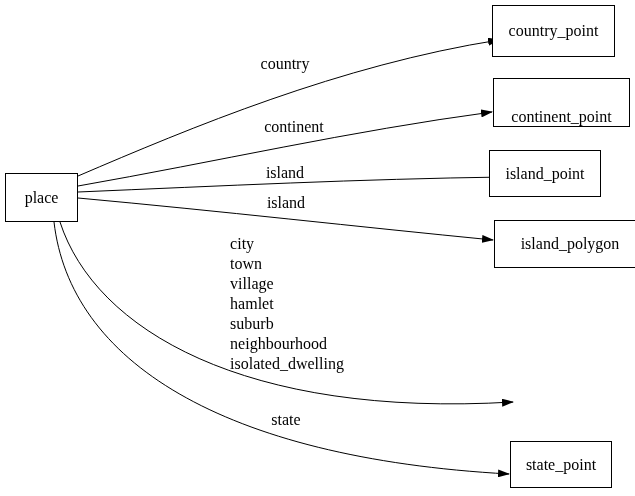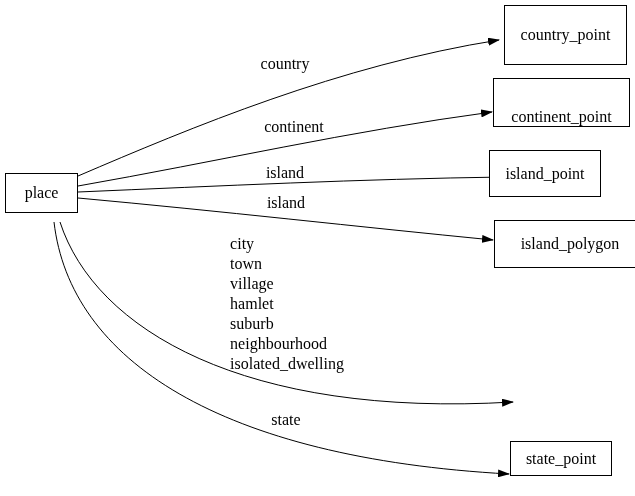--- a/index.html
+++ b/index.html
@@ -32,27 +32,27 @@
     position: absolute;
     box-sizing: border-box;
     border: 1px solid #000000;
     background: #ffffff;
     display: flex;
     align-items: center;
     justify-content: center;
     font-size: 16px;
     white-space: nowrap;
   }
-  .n-place          { left: 5px;   top: 173px; width: 73px;  height: 40px; }
-  .n-country-point  { left: 504px; top: 5px;   width: 123px; height: 60px; text-align: right; }
+  .n-place          { left: 5px;   top: 173px; width: 73px;  height: 49px; }
+  .n-country-point  { left: 492px; top: 5px;   width: 123px; height: 52px; text-align: right; }
   .n-continent-point{ left: 493px; top: 78px;  width: 137px; height: 49px; align-items: flex-end; }
   .n-island-point   { left: 489px; top: 150px; width: 112px; height: 47px; }
   .n-island-polygon { left: 494px; top: 220px; width: 152px; height: 48px; }
   .n-city-point     { left: 514px; top: 371px; width: 95px;  height: 46px; }
-  .n-state-point    { left: 510px; top: 441px; width: 102px; height: 35px; }
+  .n-state-point    { left: 510px; top: 441px; width: 102px; height: 47px; }
   .elabel {
     position: absolute;
     transform: translate(-50%, -50%);
     font-size: 16px;
     line-height: 20px;
     text-align: left;
     white-space: pre-line;
   }
   .el-country  { left: 285px; top: 64px; }
   .el-continent{ left: 294px; top: 127px; }

